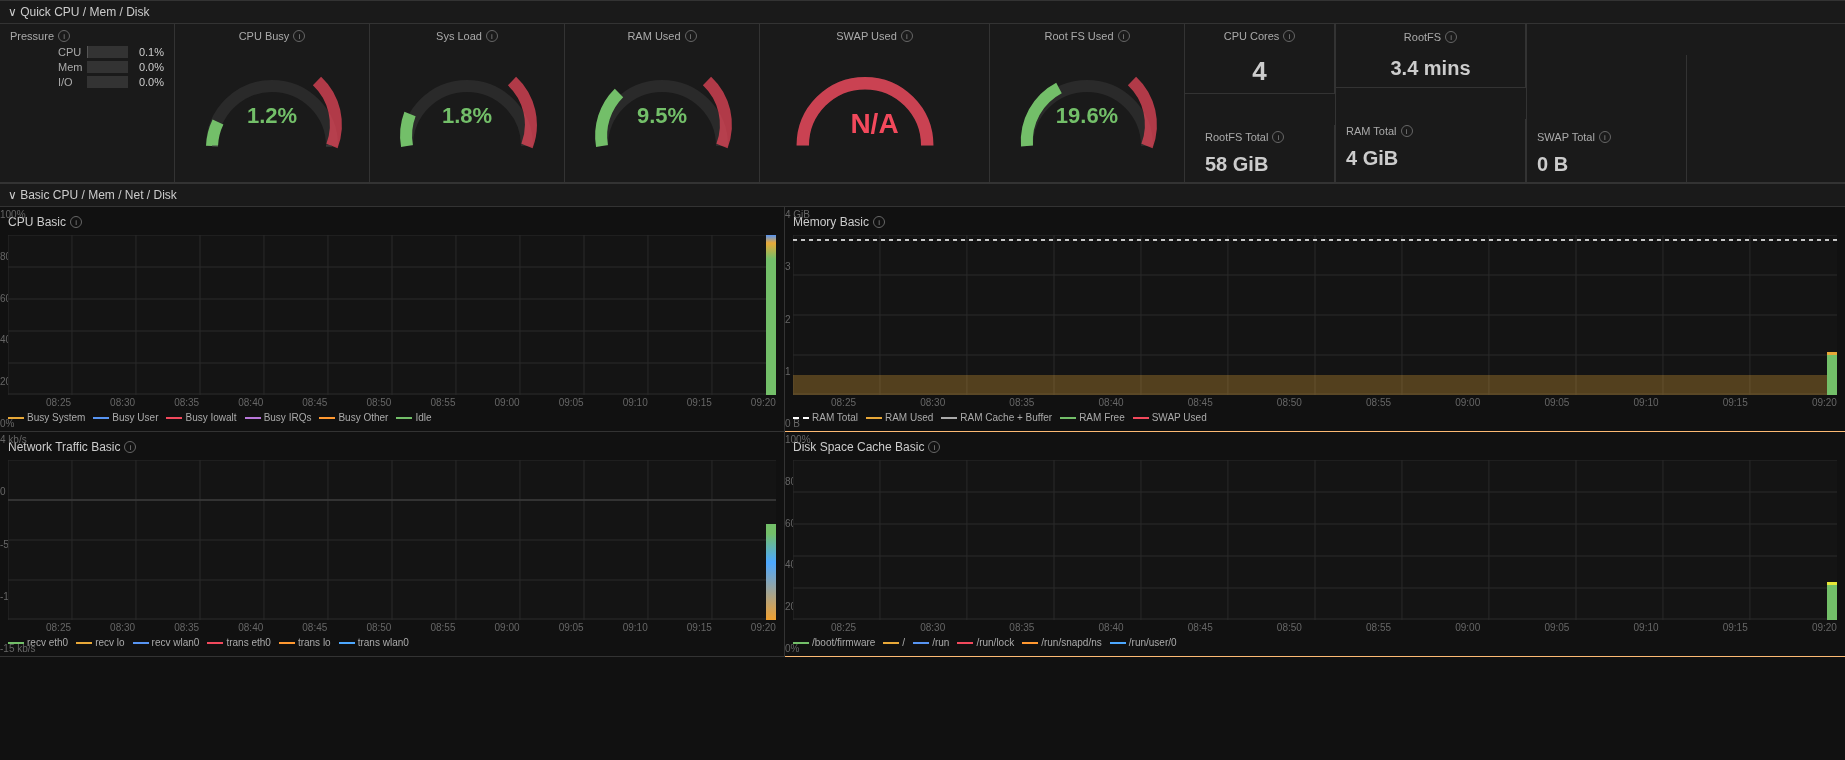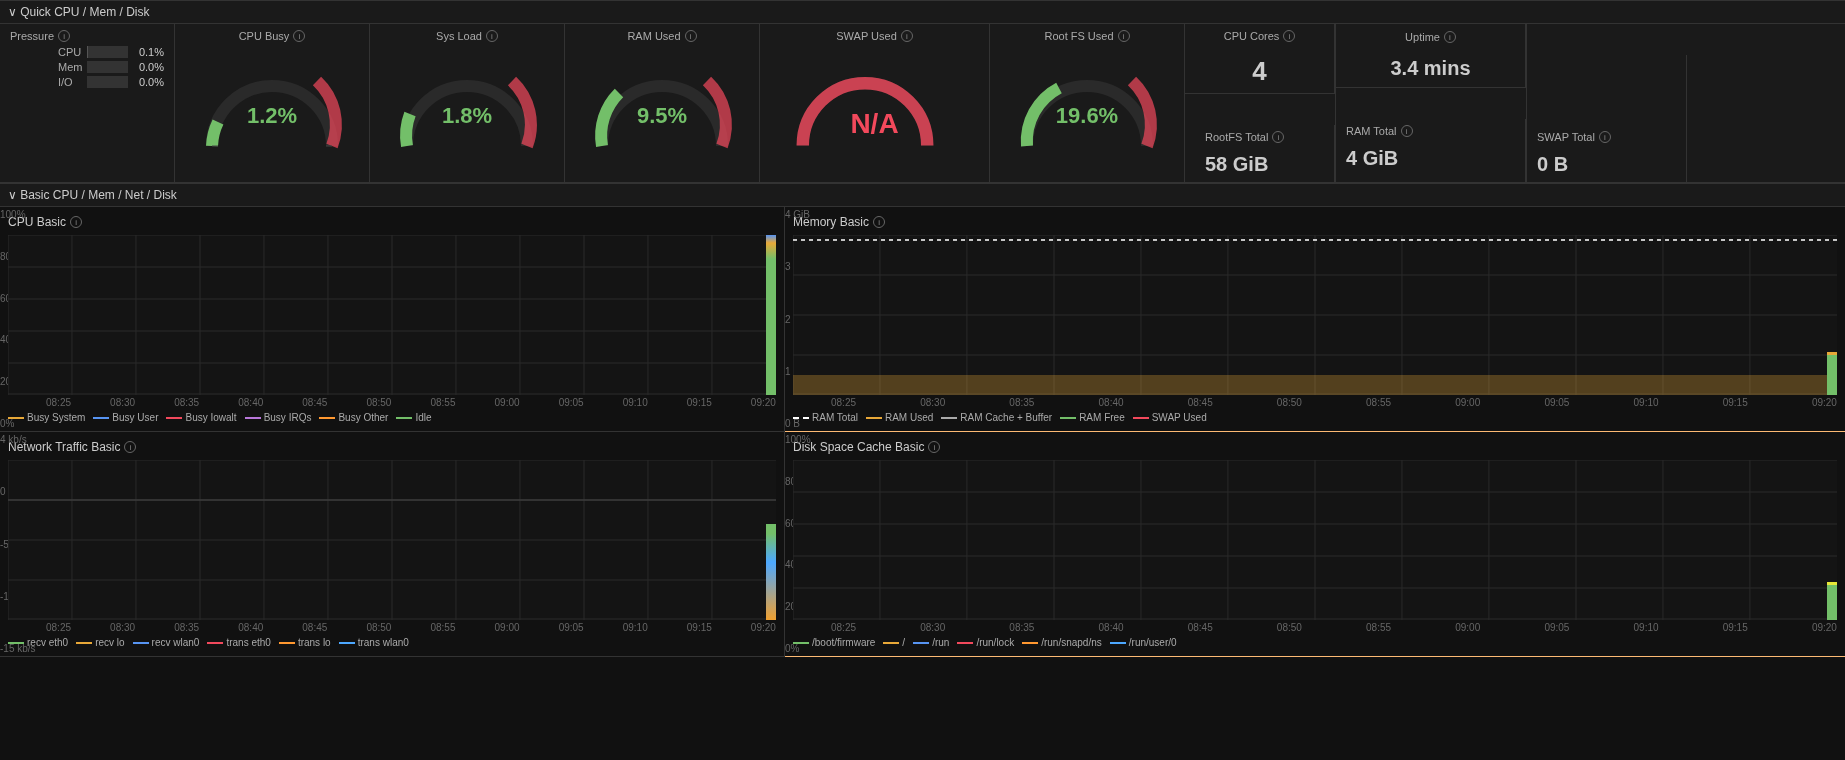--- a/index.html
+++ b/index.html
@@ -388,21 +388,21 @@
         <span class="info-icon">i</span>
       </div>
       <span class="substat-value">58 GiB</span>
     </div>
   </div>
 
   <div style="display:flex;flex-direction:column;border-right:1px solid #333;">
 
     <div class="quick-panel stat-panel" style="border-bottom:1px solid #333;flex:1;width:190px;">
       <div class="panel-title">
-        <span>Uptime</span>
+        <span>RootFS</span>
         <span class="info-icon">i</span>
       </div>
       <span class="stat-value" style="font-size:20px;">3.4 mins</span>
     </div>
 
     <div class="quick-panel substat-panel" style="flex:1;width:190px;">
       <div class="panel-title">
         <span>RAM Total</span>
         <span class="info-icon">i</span>
       </div>

